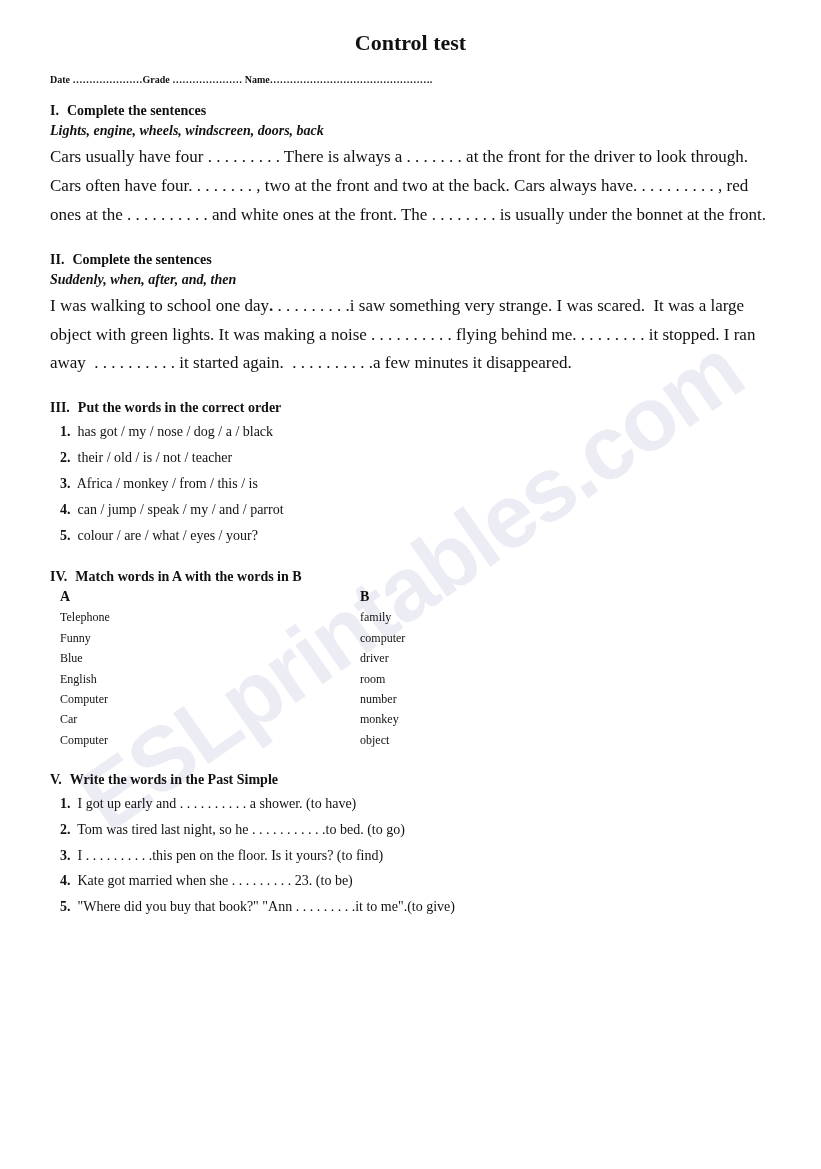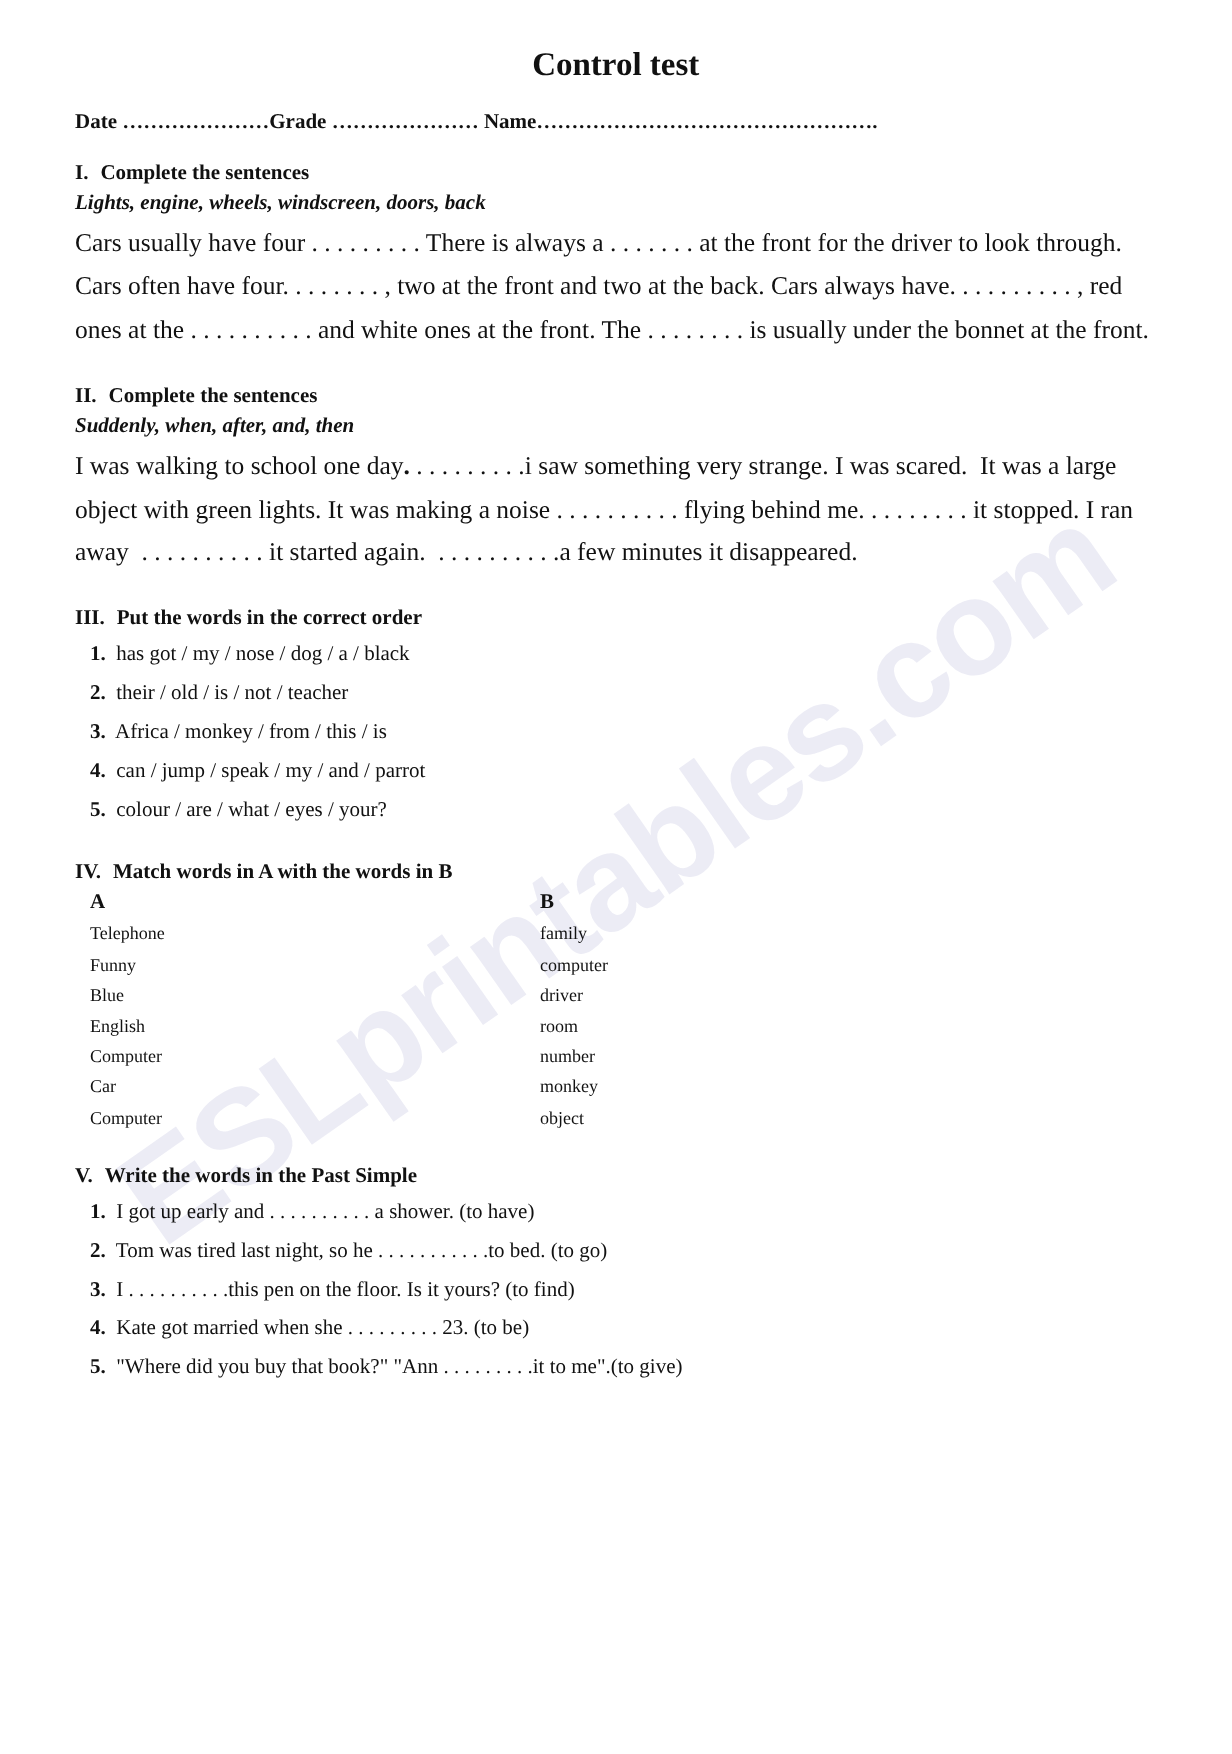--- a/index.html
+++ b/index.html
@@ -29,21 +29,21 @@
       letter-spacing: -2px;
     }
     .content { position: relative; z-index: 1; }
     h1.title {
       text-align: center;
       font-size: 22px;
       font-weight: bold;
       margin-bottom: 18px;
     }
     .header-line {
-      font-size: 14px;
+      font-size: 10px;
       margin-bottom: 18px;
       font-weight: bold;
     }
     .section {
       margin-bottom: 22px;
     }
     .section-title {
       font-weight: bold;
       margin-bottom: 2px;
     }

